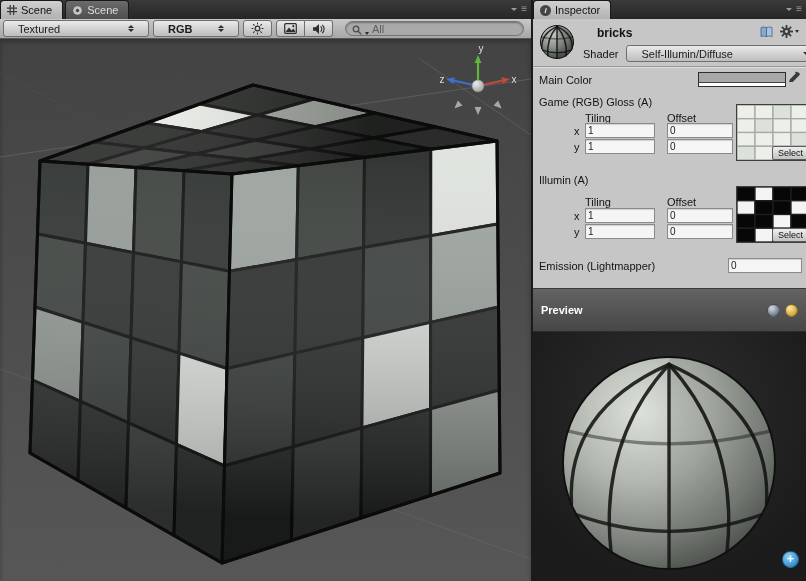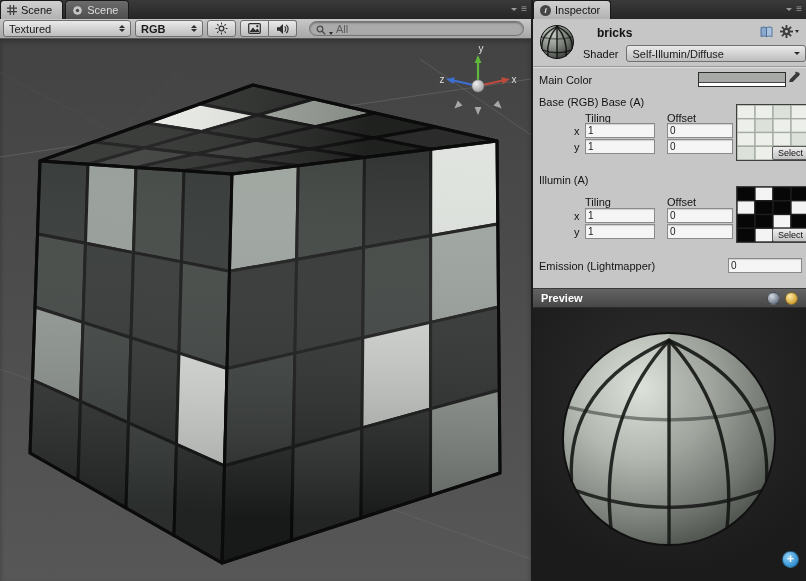--- a/index.html
+++ b/index.html
@@ -20,21 +20,21 @@
   .tab.inactive{background:linear-gradient(#6b6b6b,#4e4e4e);color:#dcdcdc;margin-left:2px;}
   .strip-menu{position:absolute;right:4px;top:4px;display:flex;align-items:center;gap:4px;color:#9b9b9b;cursor:pointer;}
   .strip-menu .burger{font-size:10px;line-height:10px;color:#9b9b9b;}
   .info-ic{display:inline-block;width:11px;height:11px;border-radius:50%;background:#454545;color:#ececec;
     font-size:8px;font-weight:bold;font-style:italic;text-align:center;line-height:11px;}
 
   
   .scene-toolbar{height:19px;background:linear-gradient(#c8c8c8,#a7a7a7);border-bottom:1px solid #565656;
     display:flex;align-items:center;padding:0 3px;gap:4px;}
   .dd{height:15px;border:1px solid #6f6f6f;border-radius:3px;background:linear-gradient(#eaeaea,#bdbdbd);
-    display:flex;align-items:center;padding:0 5px;gap:5px;color:#1a1a1a;cursor:pointer;white-space:nowrap;}
+    display:flex;align-items:center;padding:0 14px;gap:5px;color:#1a1a1a;cursor:pointer;white-space:nowrap;}
   .dd-draw{width:116px;} .dd-color{width:56px;font-weight:bold;}
   .dd-arrows{margin-left:auto;display:flex;flex-direction:column;gap:1px;}
   .tri-up{width:0;height:0;border-left:3px solid transparent;border-right:3px solid transparent;border-bottom:3px solid #2d2d2d;}
   .tri-down{width:0;height:0;border-left:3px solid transparent;border-right:3px solid transparent;border-top:3px solid #2d2d2d;}
   .tri-down.lite{border-top-color:#9b9b9b;}
   .tri-down.tiny{border-left-width:2.5px;border-right-width:2.5px;border-top-width:3px;}
   .tbtn{height:15px;width:27px;border:1px solid #6f6f6f;background:linear-gradient(#eaeaea,#bdbdbd);
     border-radius:3px;display:flex;align-items:center;justify-content:center;cursor:pointer;}
   .tbtn-group{display:flex;}
   .tbtn-group .tbtn:first-child{border-radius:3px 0 0 3px;}
@@ -65,21 +65,21 @@
   .eyedropper{position:absolute;left:255px;top:51px;cursor:pointer;}
   .inp{position:absolute;height:13px;border:1px solid #8a8a8a;background:#f5f5f5;font-size:10px;color:#1a1a1a;
     padding:0 2px;font-family:"Liberation Sans",sans-serif;box-shadow:inset 0 1px 1px rgba(0,0,0,.15);}
   .thumb{position:absolute;left:203px;width:72px;height:55px;border:1px solid #3e3e3e;background:#000;}
   .thumb svg{display:block;}
   .select-btn{position:absolute;right:0;bottom:0;height:12px;line-height:12px;padding:0 5px;font-size:9px;
     background:linear-gradient(#efefef,#c2c2c2);border:1px solid #5c5c5c;border-radius:2px;cursor:pointer;color:#111;}
 
   
   .preview-hdr{height:18px;flex:0 0 18px;background:linear-gradient(#636363,#474747);border-top:1px solid #3a3a3a;
-    border-bottom:1px solid #2c2c2c;color:#fff;font-weight:bold;display:flex;align-items:center;padding:0 8px;}
+    border-bottom:1px solid #2c2c2c;color:#fff;font-weight:bold;display:flex;align-items:center;padding:12px 8px;}
   .ph-icons{margin-left:auto;display:flex;align-items:center;gap:5px;}
   .orb{width:11px;height:11px;border-radius:50%;cursor:pointer;border:1px solid rgba(0,0,0,.4);}
   .orb.gray{background:radial-gradient(circle at 35% 30%,#d5dbe4,#697484 75%);}
   .preview-area{position:relative;flex:1;background:radial-gradient(circle at 50% 32%,#2e2e2e,#1b1b1b 78%);overflow:hidden;}
   .preview-area svg{display:block;}
   .plus-btn{position:absolute;right:7px;bottom:13px;width:15px;height:15px;border-radius:50%;color:#fff;
     font-size:12px;font-weight:bold;text-align:center;line-height:14px;cursor:pointer;border:1px solid rgba(0,0,0,.35);}
 </style>
 </head>
 <body>
@@ -338,21 +338,21 @@
 
       <span class="lbl" style="left:6px;top:55px;">Main Color</span>
       <div class="color-swatch" style="background: rgb(166, 169, 165);">
         <div class="alpha"></div>
       </div>
       <svg class="eyedropper" width="13" height="13" viewBox="0 0 13 13">
         <path d="M1 12 L2 9.2 L8.4 2.8 a1.9 1.9 0 0 1 2.7 2.7 L4.7 11.9 Z" fill="#3a3a3a"></path>
         <path d="M7.6 2 L11 5.4" stroke="#3a3a3a" stroke-width="1.6"></path>
       </svg>
 
-      <span class="lbl" style="left:6px;top:77px;">Base (RGB) Base (A)</span>
+      <span class="lbl" style="left:6px;top:77px;">Game (RGB) Gloss (A)</span>
       <span class="lbl" style="left:52px;top:93px;">Tiling</span>
       <span class="lbl" style="left:134px;top:93px;">Offset</span>
       <span class="lbl" style="left:41px;top:106px;">x</span>
       <input class="inp" style="left: 52px; top: 104px; width: 64px;" value="1">
       <input class="inp" style="left: 134px; top: 104px; width: 60px;" value="0">
       <span class="lbl" style="left:41px;top:122px;">y</span>
       <input class="inp" style="left: 52px; top: 120px; width: 64px;" value="1">
       <input class="inp" style="left: 134px; top: 120px; width: 60px;" value="0">
       <div class="thumb" style="top:85px;">
         <svg id="base-thumb-svg" width="72" height="55" viewBox="0 0 72 55">

